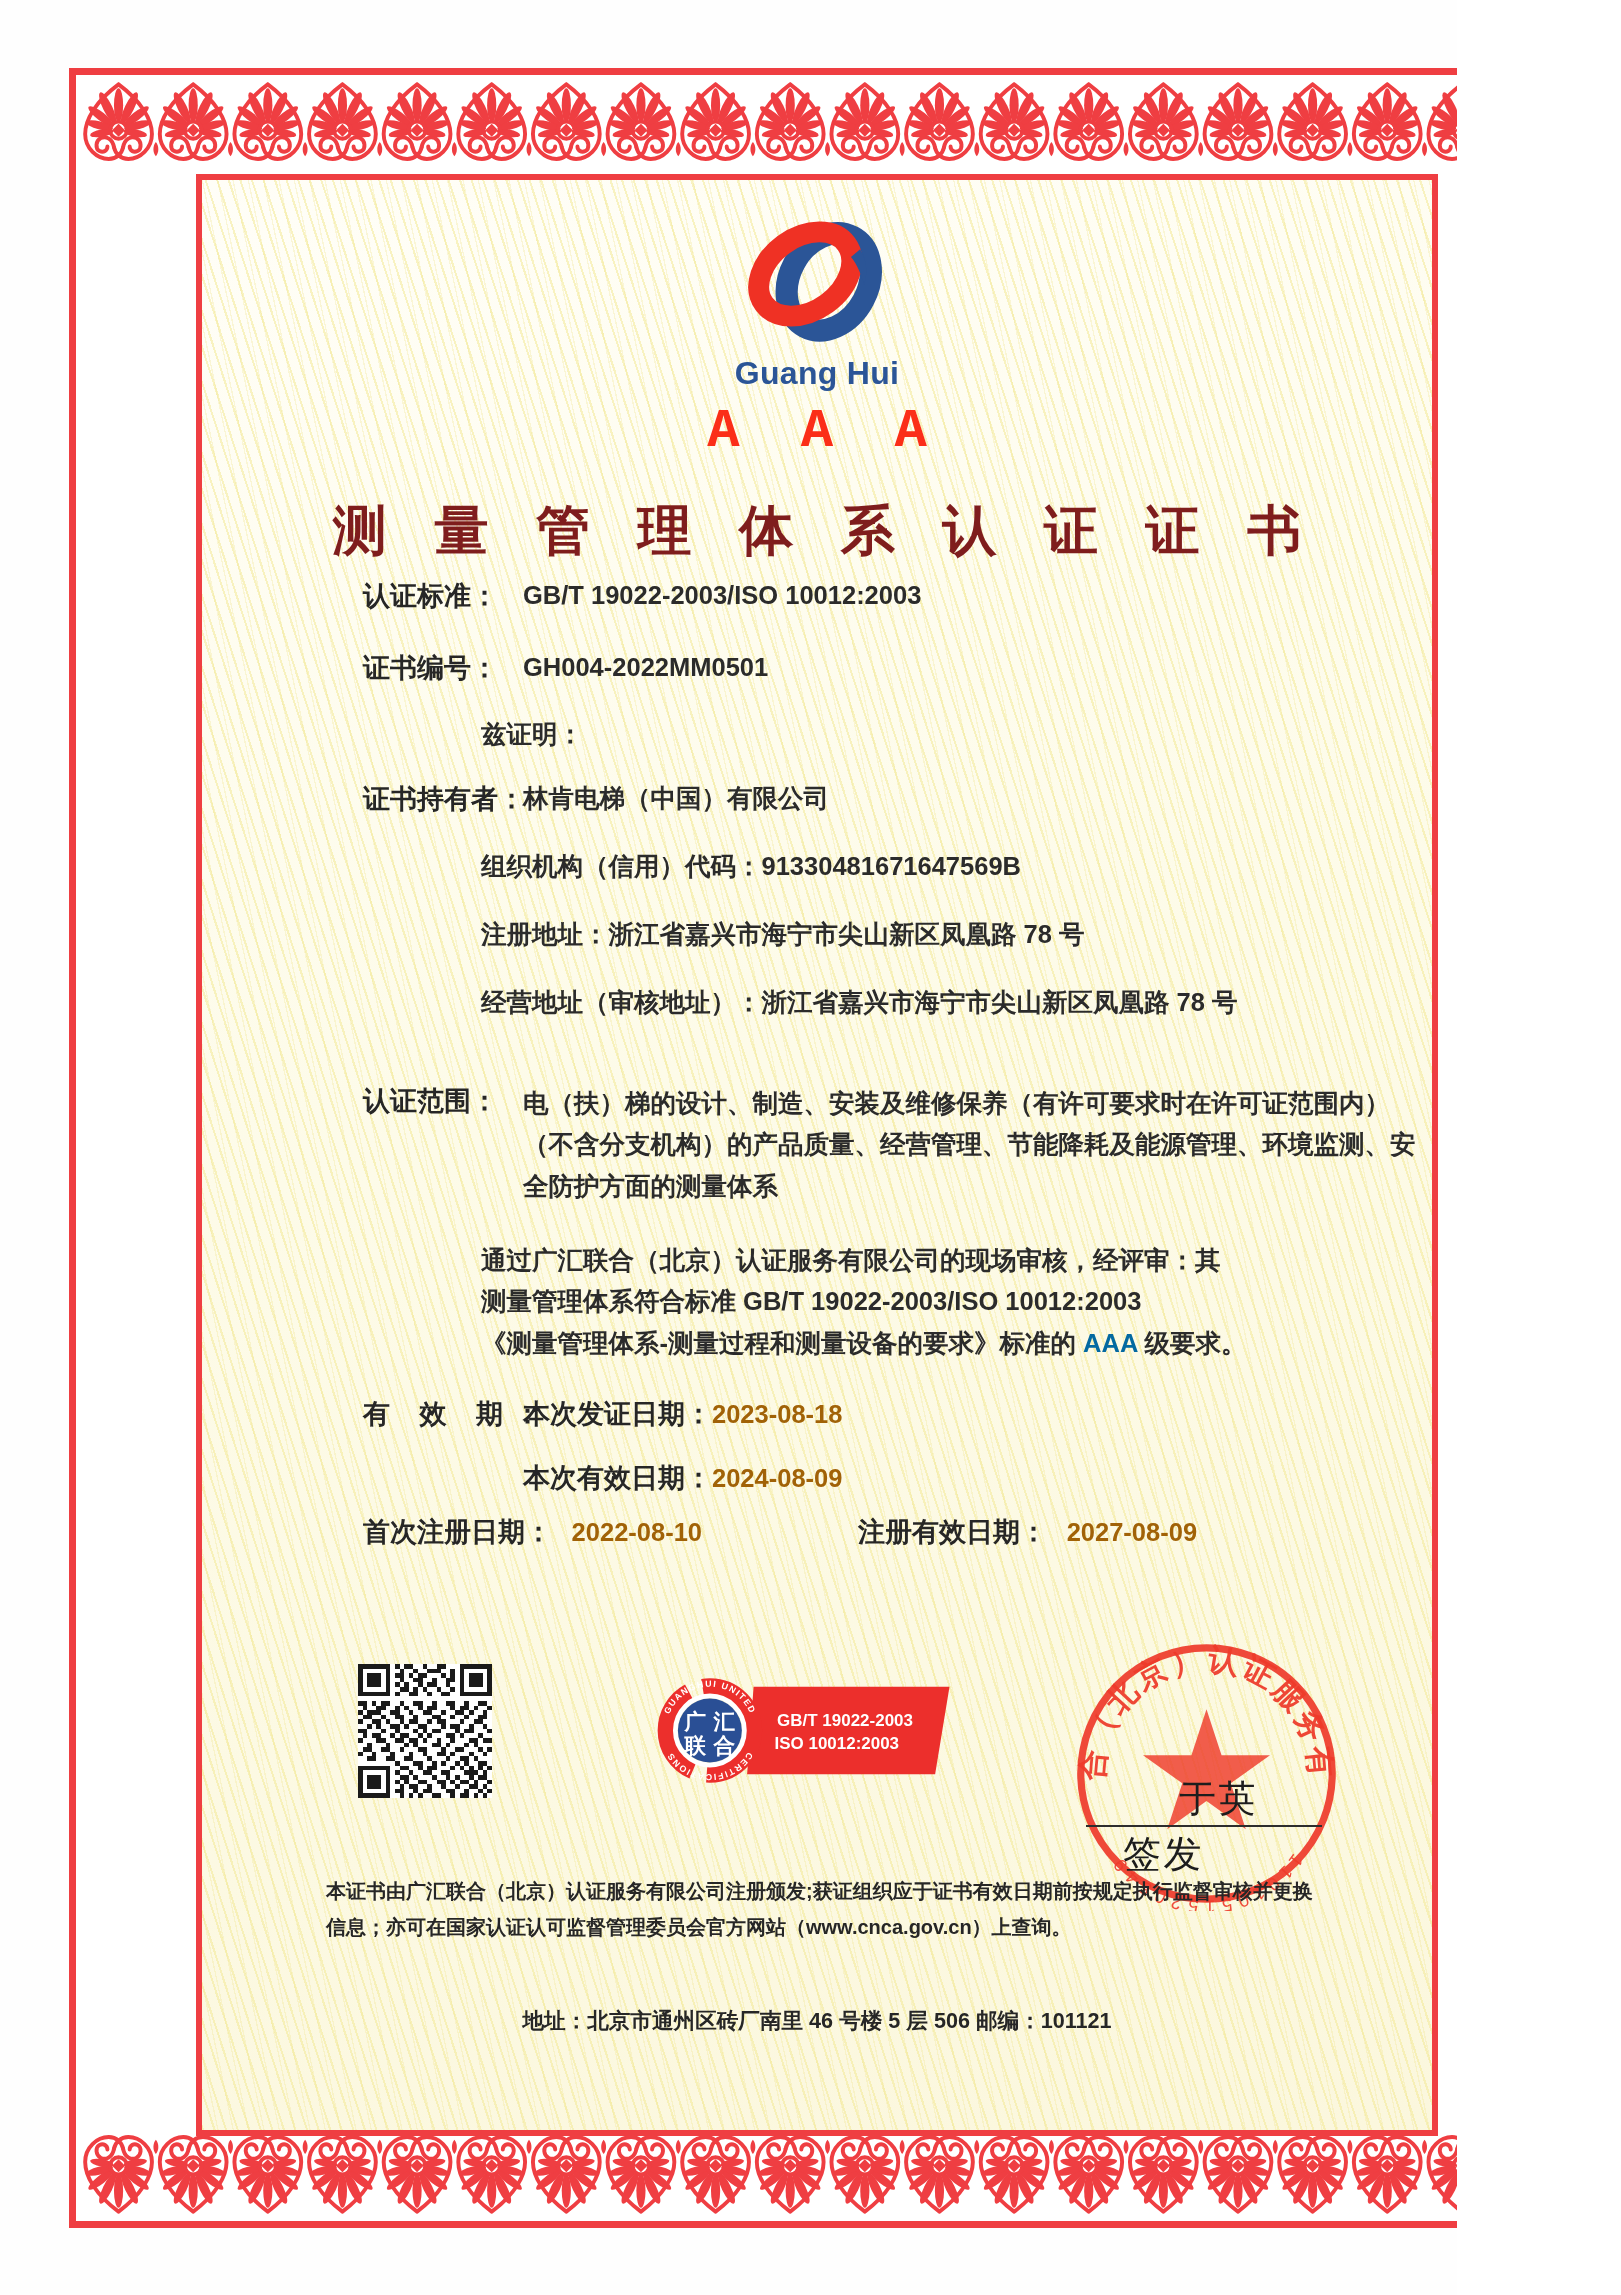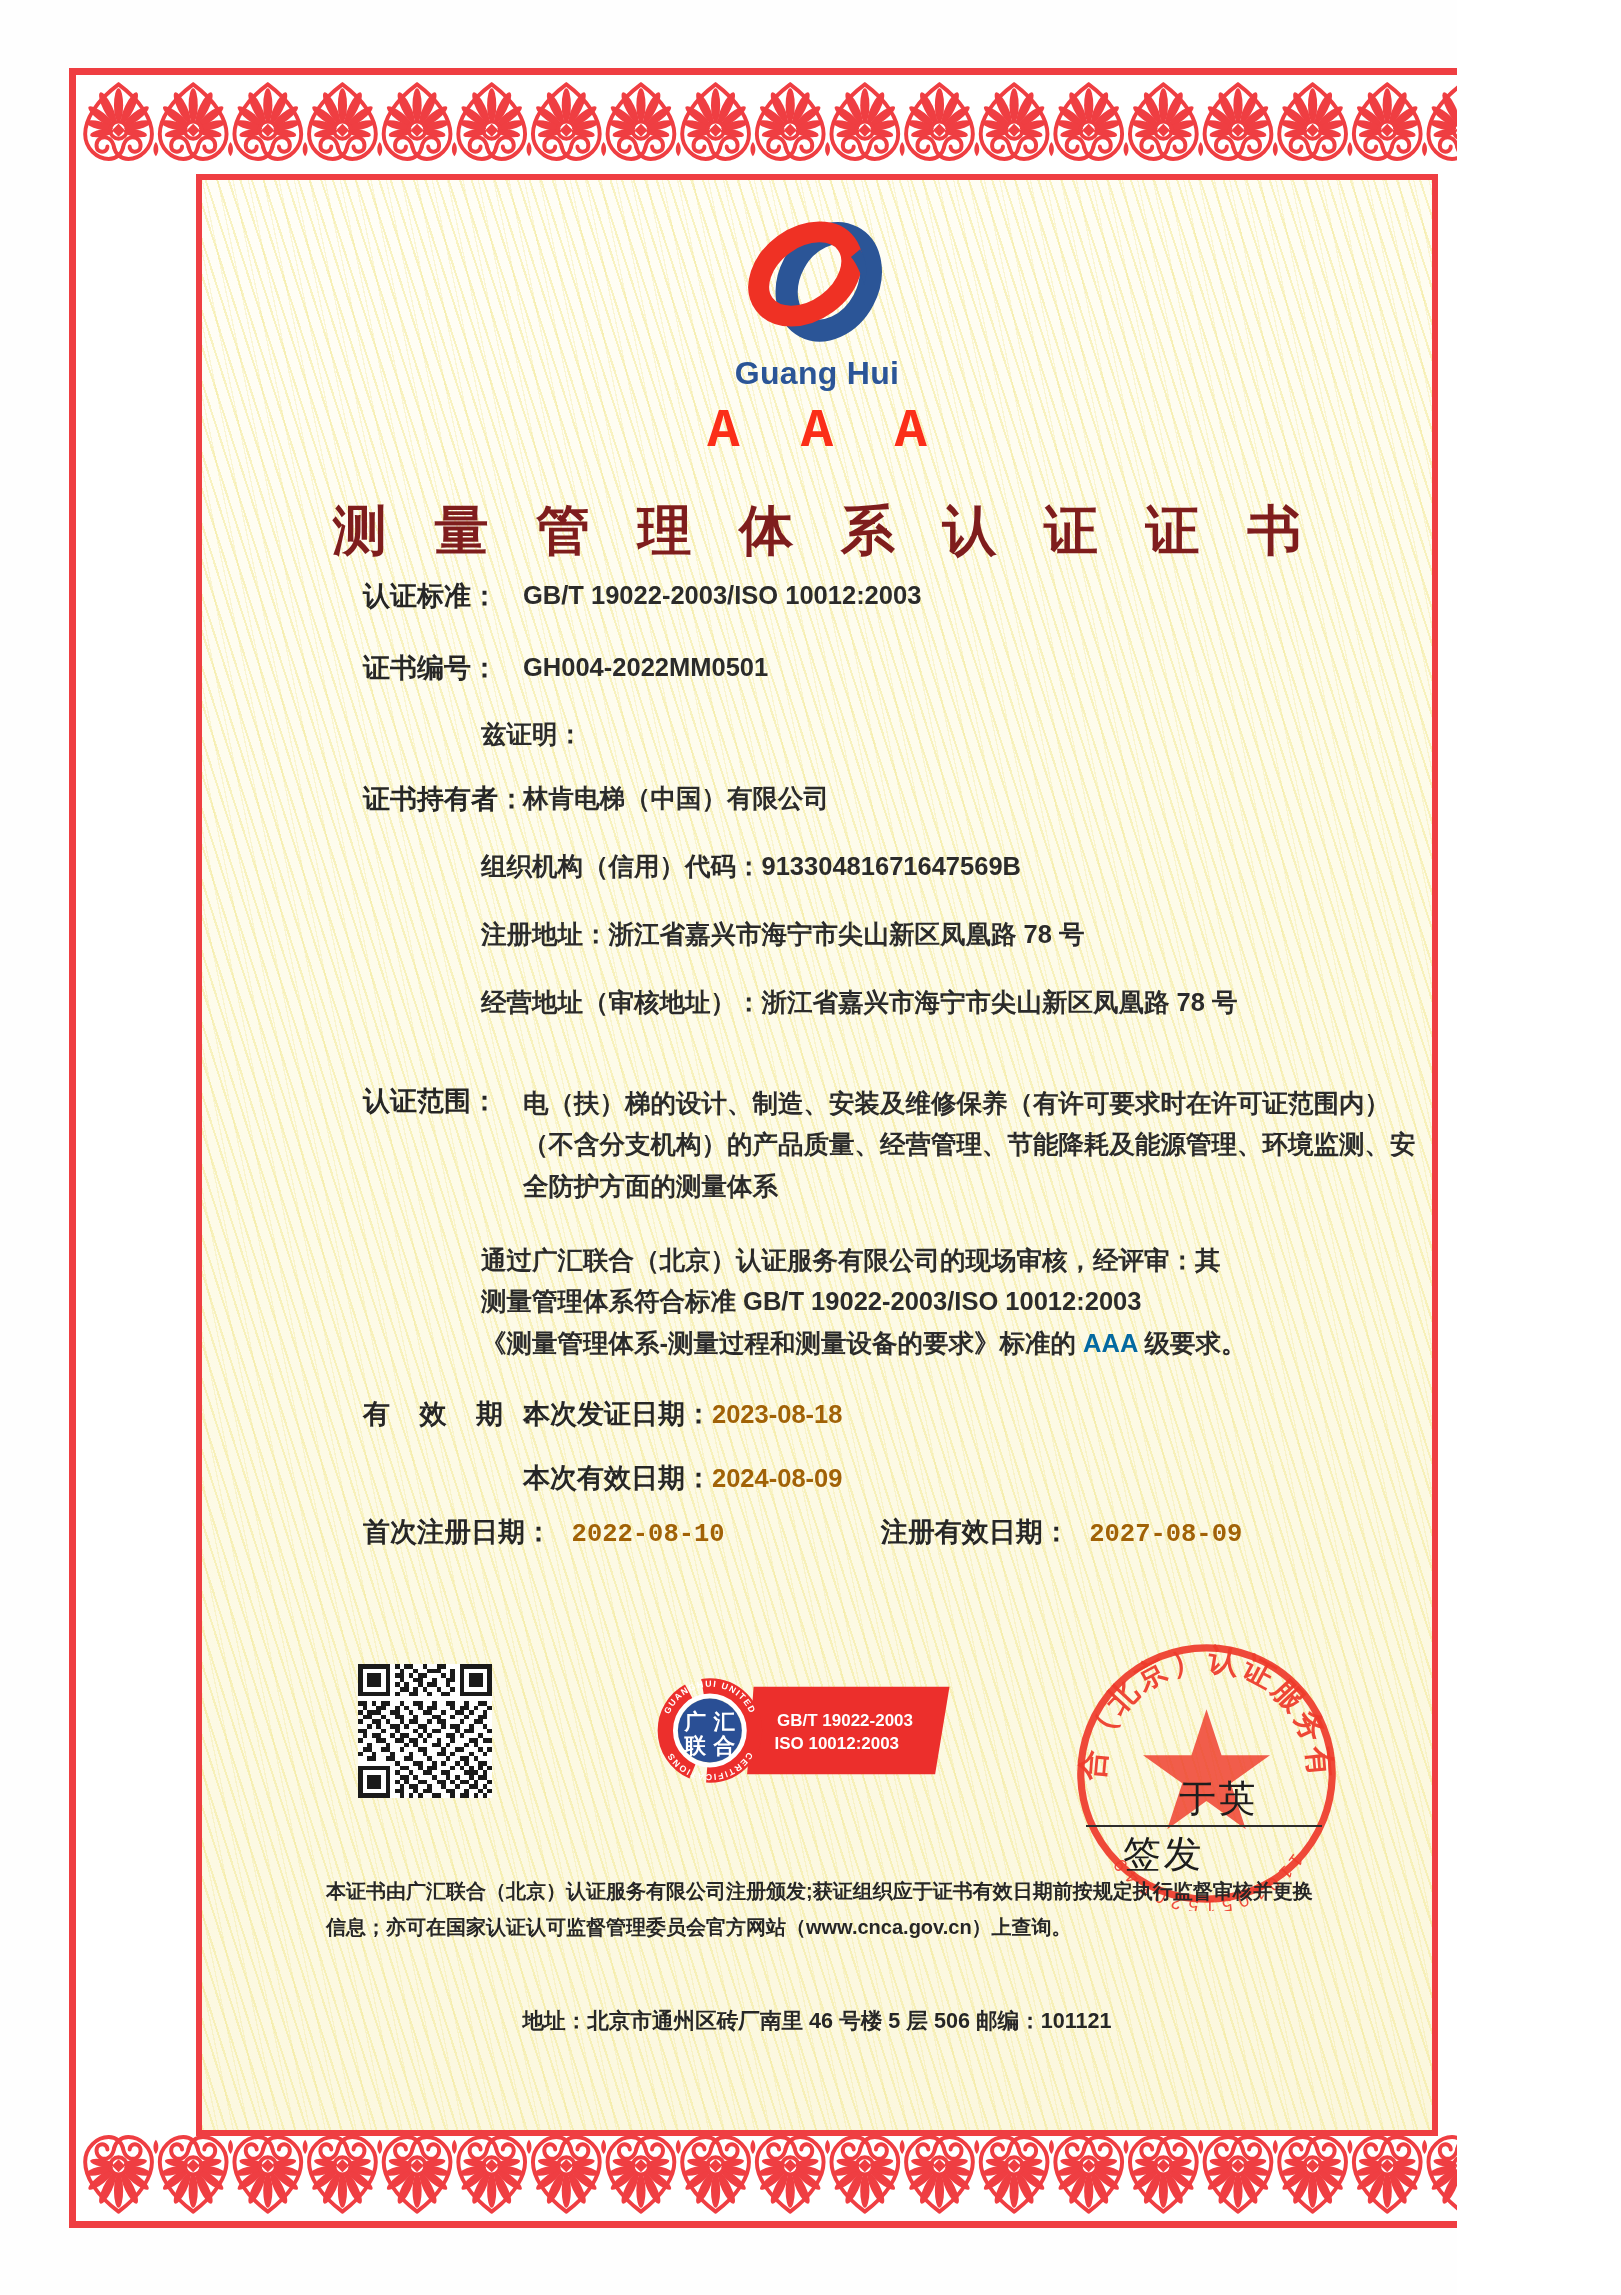--- a/index.html
+++ b/index.html
@@ -111,21 +111,21 @@
   .row-statement{left:279px;top:1060px;width:943px;}
   .statement-text{
     font-size:25.5px;font-weight:bold;color:#2b2b2b;
     line-height:1.62;width:890px;
   }
   .statement-text .aaa-inline{color:#0369a1;}
 
   
   .row-validity{left:161px;top:1216px;}
   .valid-lines{display:flex;flex-direction:column;gap:27.5px;}
-  .row-dates{left:161px;top:1334px;width:1060px;display:flex;font-family:Liberation Mono, monospace;}
+  .row-dates{left:161px;top:1334px;width:1060px;display:flex;}
   .date-pair{display:flex;align-items:baseline;}
   .date-lbl{font-size:27px;font-weight:bold;color:#262626;white-space:nowrap;}
   .date-val{font-size:25.5px;font-weight:bold;color:#a16207;white-space:nowrap;margin-left:19.6px;}
   .gap-spacer{width:156px;flex:0 0 156px;}
 
   
   .marks{position:absolute;left:0;right:0;top:1466px;height:209px;}
   .qr{position:absolute;left:156px;top:18.3px;width:134px;height:134px;}
   .qr svg{display:block;}
 

